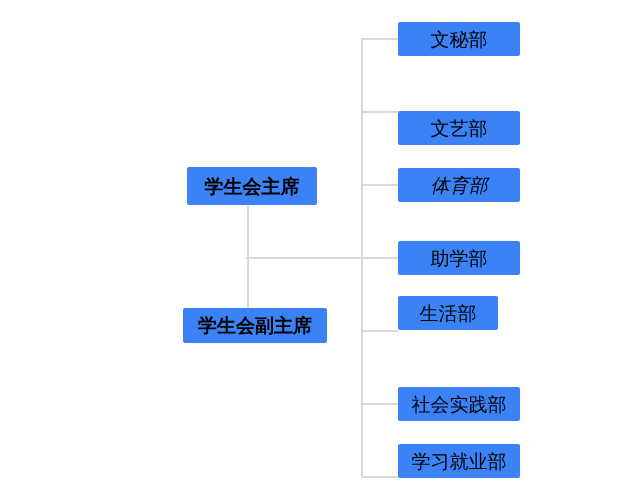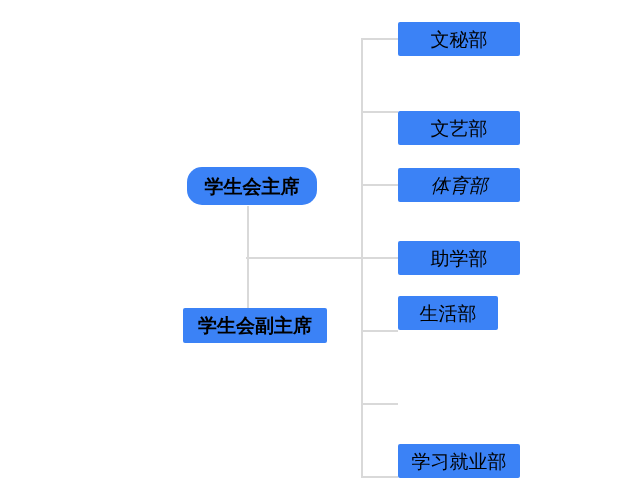--- a/index.html
+++ b/index.html
@@ -47,30 +47,31 @@
 
   <div class="line h" style="left:361px; top:38px;  width:37px;"></div>
   <div class="line h" style="left:361px; top:111px; width:37px;"></div>
   <div class="line h" style="left:361px; top:184px; width:37px;"></div>
   <div class="line h" style="left:361px; top:257px; width:37px;"></div>
   <div class="line h" style="left:361px; top:330px; width:37px;"></div>
   <div class="line h" style="left:361px; top:403px; width:37px;"></div>
   <div class="line h" style="left:361px; top:476px; width:37px;"></div>
 
 
-  <div class="node bold" style="left:187px; top:167px; width:130px; height:38px;border-radius:15px;">学生会主席</div>
+  <div class="node bold" style="left:187px; top:167px; width:130px; height:38px;">学生会主席</div>
 
   <div class="node bold" style="left:183px; top:308px; width:144px; height:35px;">学生会副主席</div>
 
   <div class="node" style="left:398px; top:22px; width:122px; height:34px;">文秘部</div>
 
   <div class="node" style="left:398px; top:95px; width:122px; height:34px;margin-top:16px;">文艺部</div>
 
   <div class="node" style="left:398px; top:168px; width:122px; height:34px;font-style:italic;">体育部</div>
 
   <div class="node" style="left:398px; top:241px; width:122px; height:34px;">助学部</div>
 
   <div class="node" style="left:398px; top:296px; width:100px; height:34px;">生活部</div>
 
+  <div class="node" style="left:398px; top:387px; width:122px; height:34px;">社会实践部</div>
 
   <div class="node" style="left:398px; top:444px; width:122px; height:34px;">学习就业部</div>
 
 </div>
 
 </body></html>

